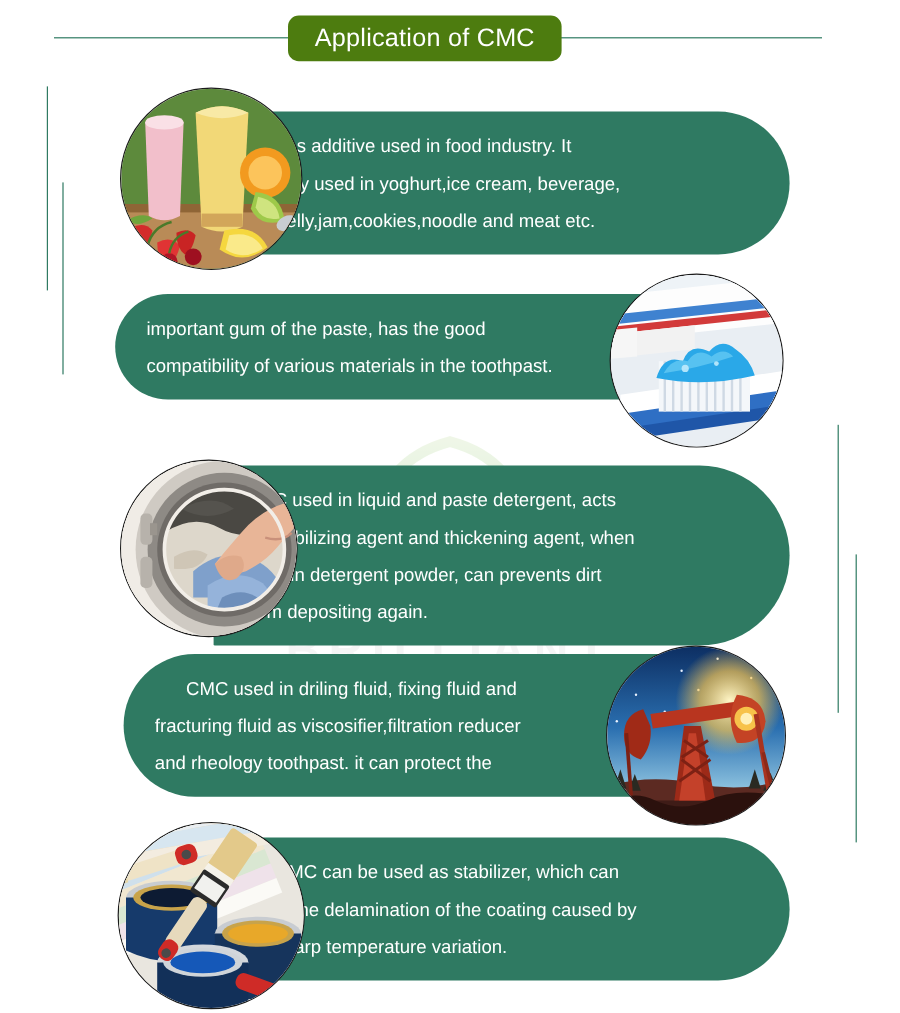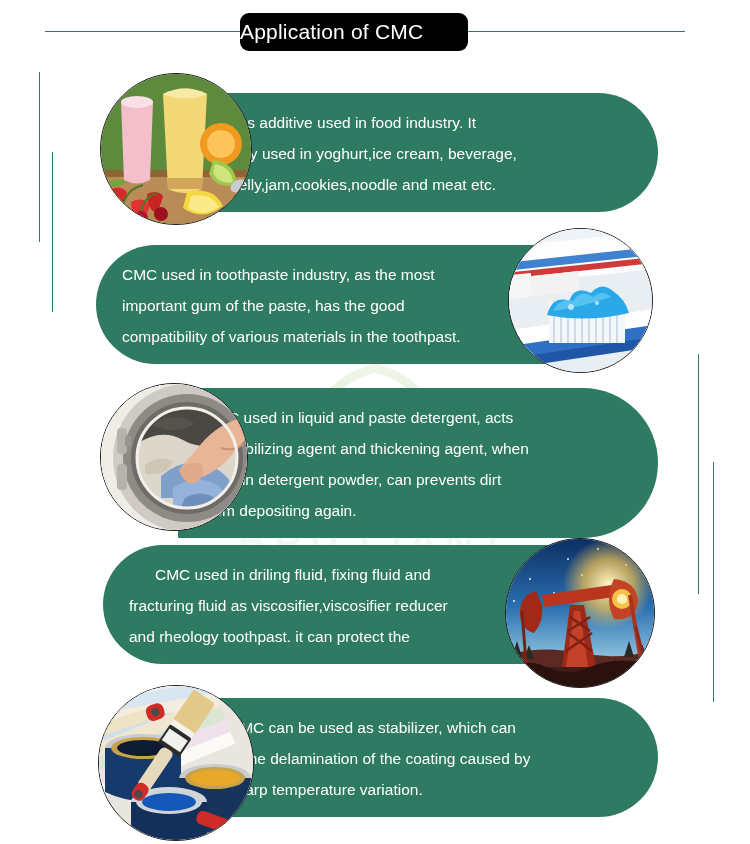--- a/index.html
+++ b/index.html
@@ -68,25 +68,26 @@
   
   #header {
     position: absolute;
     left: 0; top: 0; width: 750px; height: 58px;
     z-index: 4;
   }
   #title-pill {
     position: absolute;
     left: 240px; top: 13px;
     width: 228px; height: 38px;
-    background: #000000;
+    background: #4d7c0f;
     border-radius: 9px;
     color: #ffffff;
     font-size: 21px;
     line-height: 38px;
+    text-align: center;
     letter-spacing: .2px;
     z-index: 5;
   }
 
   
   .row {
     position: absolute;
     z-index: 2;
   }
   .pill {
@@ -198,21 +199,20 @@
       <path d="M4 110 q14 -8 22 -2 q-12 8 -22 2 Z" fill="#6fa53c"></path>
 
       <ellipse cx="138" cy="112" rx="9" ry="6" fill="#c9cdd2" transform="rotate(-25 138 112)"></ellipse>
       <rect x="140" y="114" width="16" height="3" fill="#c9cdd2" transform="rotate(-25 140 114)"></rect>
     </svg>
   </div>
 </div>
 
 <div class="row">
   <div class="pill right-img" style="left:96px; top:245px; width:470px;">
-    <p>CMC used in toothpaste industry, as the most</p>
     <p>important gum of the paste, has the good</p>
     <p>compatibility of various materials in the toothpast.</p>
   </div>
 
   <div class="circ" style="left:508px; top:228px; width:145px; height:145px;">
     <svg width="145" height="145" viewBox="0 0 145 145">
       <rect width="145" height="145" fill="#e9eef3"></rect>
       <rect x="0" y="0" width="145" height="40" fill="#eef3f7"></rect>
 
       <path d="M-5 18 L145 2 L145 40 L-5 56 Z" fill="#fdfdfd"></path>
@@ -290,21 +290,21 @@
       <rect x="16" y="44" width="10" height="26" rx="4" fill="#b7b2ab"></rect>
       <rect x="16" y="80" width="10" height="26" rx="4" fill="#b7b2ab"></rect>
       <rect x="24" y="52" width="6" height="10" fill="#9a958e"></rect>
     </svg>
   </div>
 </div>
 
 <div class="row">
   <div class="pill right-img" style="left:103px; top:545px; width:470px;">
     <p class="indent">CMC used in driling fluid, fixing fluid and</p>
-    <p>fracturing fluid as viscosifier,viscosifier reducer</p>
+    <p>fracturing fluid as viscosifier,filtration reducer</p>
     <p>and rheology toothpast. it can protect the</p>
   </div>
 
   <div class="circ" style="left:505px; top:538px; width:150px; height:150px;">
     <svg width="150" height="150" viewBox="0 0 150 150">
       <defs>
         <linearGradient id="skyg" x1="0" y1="0" x2="0" y2="1">
           <stop offset="0%" stop-color="#0d2f63"></stop>
           <stop offset="45%" stop-color="#2a6fb0"></stop>
           <stop offset="80%" stop-color="#8fc4e0"></stop>

